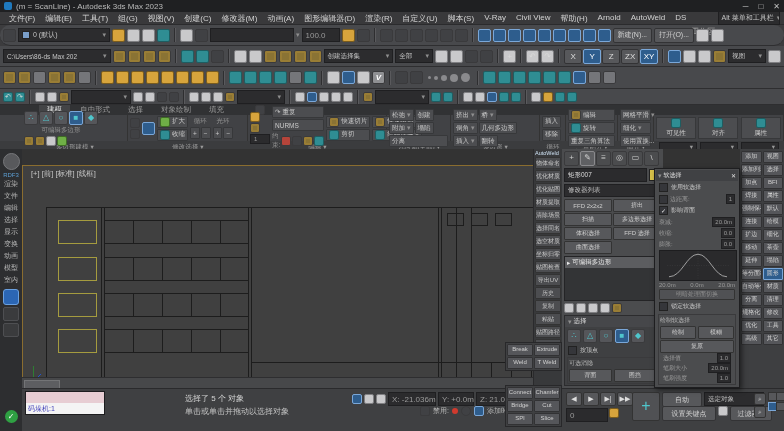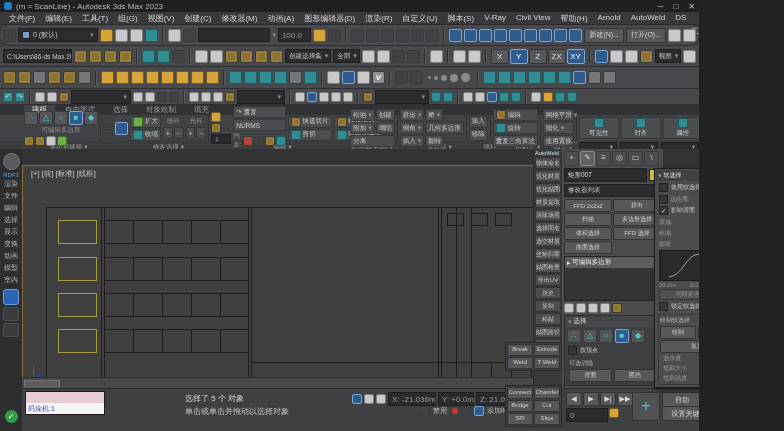--- a/index.html
+++ b/index.html
@@ -1,16 +1,16 @@
 <!DOCTYPE html>
 <html><head>
 <meta charset="utf-8">
 <style>
   html,body{margin:0;padding:0;background:#222;}
-  #app{position:relative;width:699px;height:431px;overflow:hidden;background:#3c3c3e;
+  #app{position:relative;width:784px;height:431px;overflow:hidden;background:#3c3c3e;
        font-family:"Liberation Sans","DejaVu Sans",sans-serif;color:#cfcfcf;font-size:8px;
        -webkit-font-smoothing:antialiased;}
   .row{display:flex;align-items:center;}
   
   .titlebar{height:12px;background:#1f2022;display:flex;align-items:center;padding:0 4px;gap:4px;}
   .appico{width:8px;height:8px;border-radius:2px;background:#1f79bd;flex:0 0 auto;}
   .title{color:#b9b9b9;font-size:8px;white-space:nowrap;}
   .wctl{margin-left:auto;display:flex;gap:10px;color:#c0c0c0;font-size:8px;}
   .wctl span{cursor:default;}
   
@@ -36,21 +36,21 @@
   .fld{background:#2b2b2d;border:1px solid #1f1f21;color:#9a9a9a;height:12px;display:inline-flex;
        align-items:center;padding:0 3px;white-space:nowrap;}
   .btn{background:#57585b;border:1px solid #333335;color:#d4d4d4;font-size:7px;padding:0 4px;height:13px;
        display:inline-flex;align-items:center;justify-content:center;white-space:nowrap;border-radius:2px;}
   .ab{min-width:12px;height:13px;padding:0 2px;background:#57585b;border:1px solid #333335;border-radius:2px;
       display:inline-flex;align-items:center;justify-content:center;font-size:8px;color:#ddd;}
   .ab.active{background:#2e5d8d;border-color:#7aa7d8;color:#fff;}
   .dots{display:inline-flex;align-items:center;gap:3px;margin:0 3px;}
   .dots i{background:#8a8a8d;border-radius:50%;display:inline-block;}
   
-  .rtabs{height:10px;background:#313234;display:flex;align-items:flex-end;padding-left:24px;gap:17px;}
+  .rtabs{height:10px;background:#313234;display:flex;align-items:flex-end;padding-left:39px;gap:17px;}
   .rtab{padding:0 8px;font-size:7.5px;color:#9b9b9b;height:10px;display:flex;align-items:center;}
   .rtab.active{background:#434446;color:#e2e2e2;}
   .ribbon{height:26px;background:#414245;display:flex;align-items:stretch;padding-left:22px;position:relative;}
   .rsec{border-right:1px solid #333;display:flex;align-items:center;gap:2px;padding:1px 2px;box-sizing:border-box;}
   .rcol{display:flex;flex-direction:column;gap:1px;justify-content:center;}
   .rbtn{background:#4c4d50;border:1px solid #37383a;color:#c9c9c9;font-size:6.5px;height:10px;display:inline-flex;
         align-items:center;gap:2px;padding:0 2px;white-space:nowrap;border-radius:1px;}
   .rlabel{font-size:6.5px;color:#919191;}
   .rlabels{height:12px;background:#3b3c3e;border-bottom:1px solid #2a2a2c;display:flex;padding-left:22px;}
   .rlabels span{display:inline-flex;align-items:center;justify-content:center;font-size:6.5px;color:#9a9a9a;gap:2px;}

